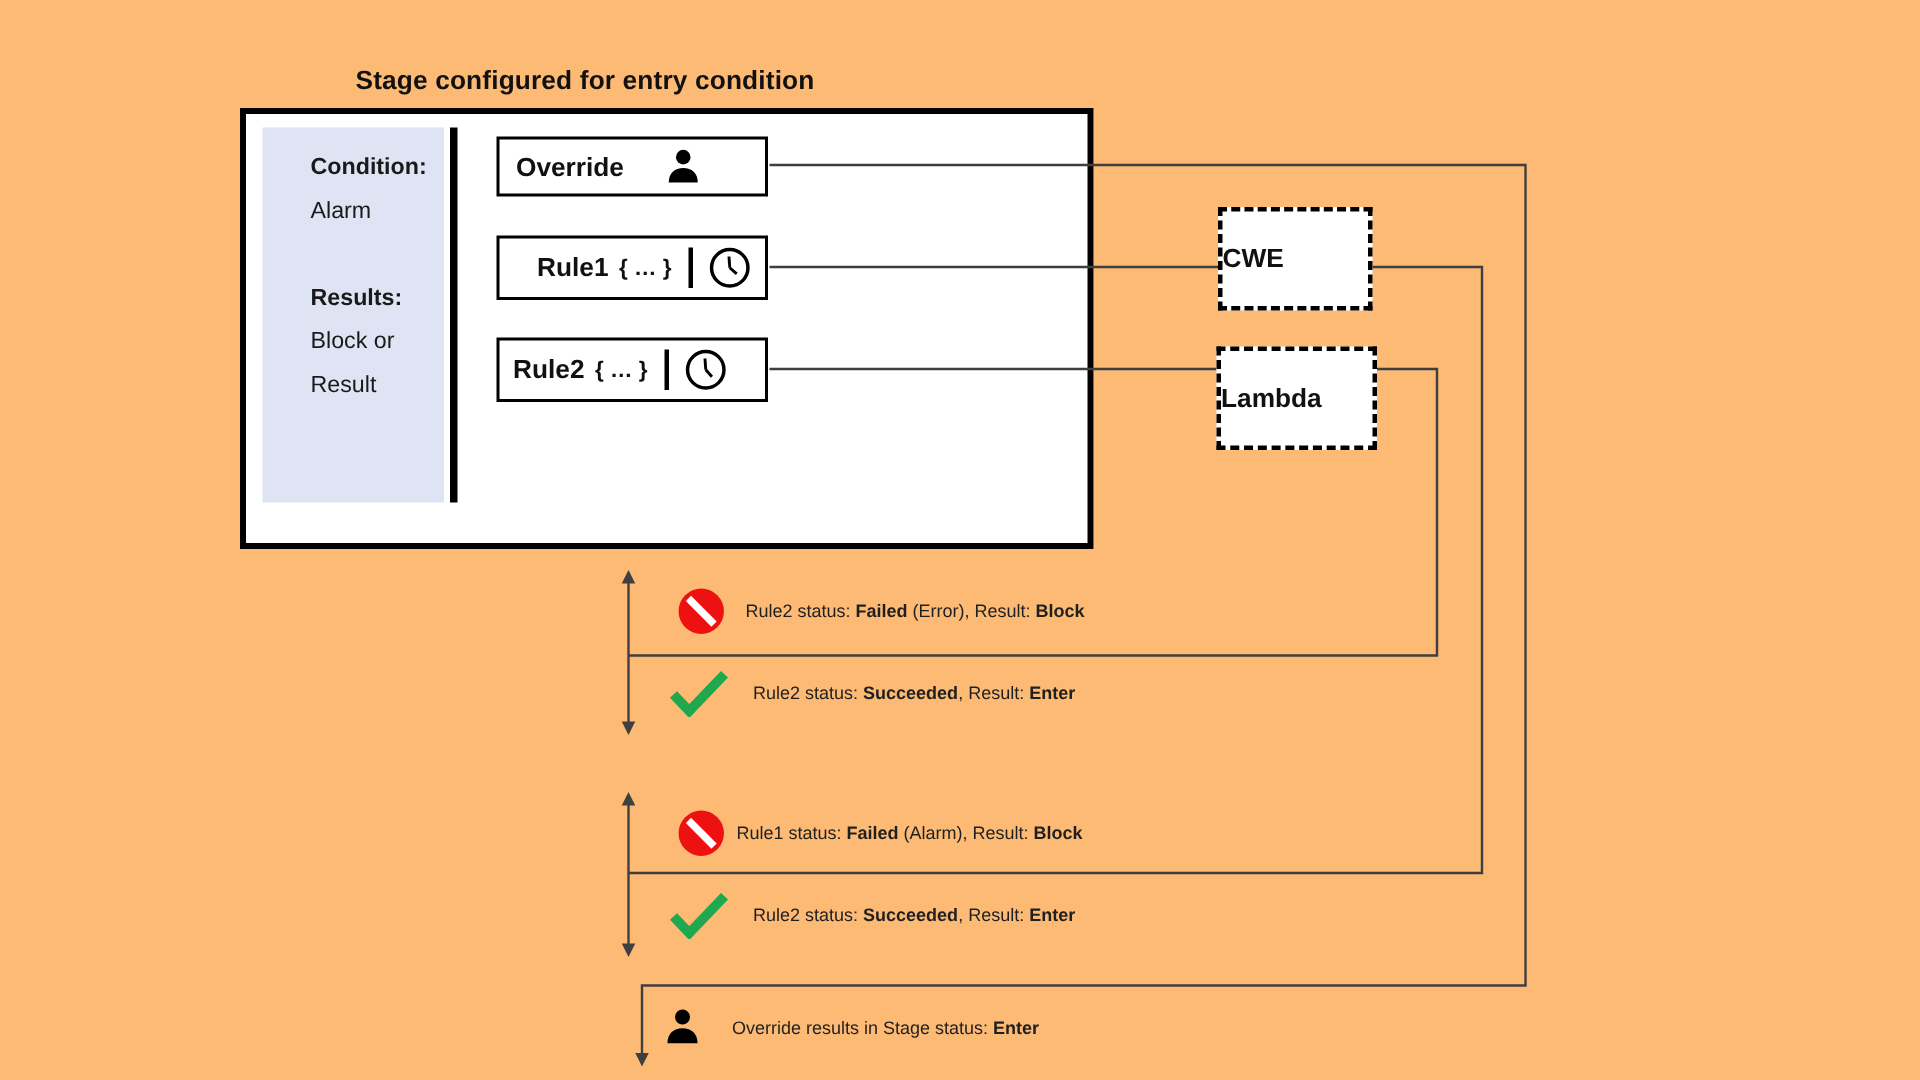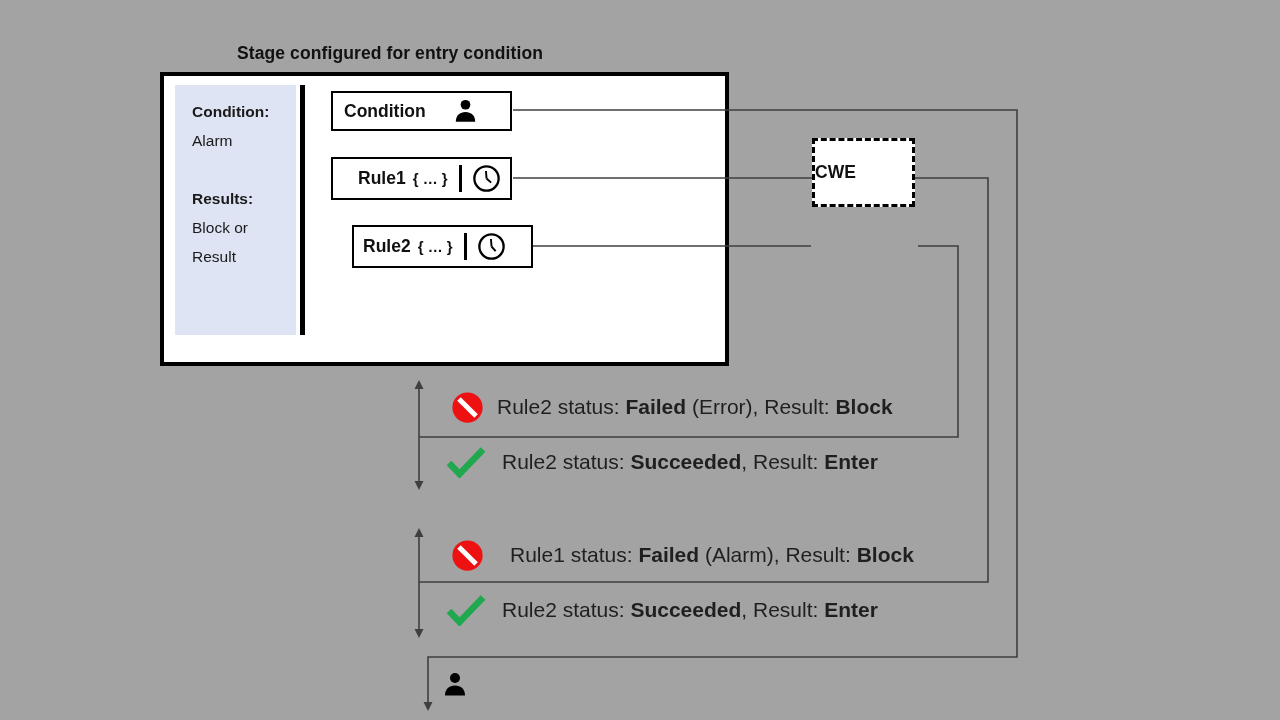--- a/index.html
+++ b/index.html
@@ -1,57 +1,57 @@
 <!DOCTYPE html>
 <html style="--panel-bg: #dee4f3; --no-entry-red: #ee1111; --check-green: #1fa84d; --line: #3f3f3f; --text: #1f1f1f;"><head>
 <meta charset="utf-8">
 <style>
   html,body{margin:0;padding:0;background:#fff;}
   #canvas{
-    position:relative;width:1280px;height:720px;background:#a3a3a3;overflow:hidden;
+    position:relative;width:1280px;height:720px;background:#fdba74;overflow:hidden;
     font-family:"Liberation Sans","DejaVu Sans",sans-serif;color:#1f1f1f;
   }
   .abs{position:absolute;}
   #overlay{position:absolute;left:0;top:0;width:1280px;height:720px;pointer-events:none;z-index:1;}
   .title{
     left:237px;top:43px;font-size:17.5px;font-weight:700;color:#111;z-index:2;letter-spacing:.1px;
   }
   .main-box{left:160px;top:72px;width:561px;height:286px;border:4px solid #000;background:#fff;z-index:0;}
   .panel{
     left:175px;top:85px;width:121px;height:250px;background:var(--panel-bg,#dee4f3);
-    padding:12px 0 0 17px;box-sizing:border-box;font-size:15.5px;line-height:29px;color:#1a1a1a;z-index:2;
+    padding:12px 0 0 32px;box-sizing:border-box;font-size:15.5px;line-height:29px;color:#1a1a1a;z-index:2;
   }
   .p-bold{font-weight:700;}
   .p-gap{height:29px;}
   .vbar{left:300px;top:85px;width:5px;height:250px;background:#000;z-index:2;}
   .node{
     position:absolute;background:#fff;border:2px solid #000;display:flex;align-items:center;
     box-sizing:border-box;z-index:2;
   }
   .node-override{left:331px;top:91px;width:181px;height:40px;padding-left:11px;gap:26px;}
   .node-rule1{left:331px;top:157px;width:181px;height:43px;padding-left:25px;}
-  .node-rule2{left:331px;top:225px;width:181px;height:43px;padding-left:9px;margin-left:21px;}
+  .node-rule2{left:331px;top:225px;width:181px;height:43px;padding-left:9px;}
   .node-label{font-size:17.5px;font-weight:700;color:#111;}
   .braces{font-size:15px;font-weight:700;color:#111;margin-left:7px;}
   .pipe{width:3px;height:27px;background:#000;margin:0 9px 0 11px;}
   .icon-clock{width:31px;height:31px;flex:0 0 auto;}
   .icon-person{width:27px;height:29px;flex:0 0 auto;}
   .service{
     position:absolute;border:3px dashed #000;background:#fff;display:flex;align-items:center;
     justify-content:flex-start;font-size:17.5px;font-weight:700;color:#111;box-sizing:border-box;z-index:2;
   }
   .service-cwe{left:812px;top:138px;width:103px;height:69px;}
   .service-lambda{left:811px;top:231px;width:107px;height:69px;}
-  .row{position:absolute;display:flex;align-items:center;z-index:2;font-size:21px;color:var(--text,#1f1f1f);white-space:nowrap;}
+  .row{position:absolute;display:flex;align-items:center;z-index:2;font-size:12px;color:var(--text,#1f1f1f);white-space:nowrap;}
   .row b{font-weight:700;}
   .icon-noentry{width:33px;height:33px;flex:0 0 auto;}
   .icon-check{width:42px;height:32px;flex:0 0 auto;}
   .r-g1r1{left:451px;top:390px;height:34px;gap:13px;}
   .r-g1r2{left:445px;top:445px;height:34px;gap:15px;}
-  .r-g2r1{left:451px;top:538px;height:34px;gap:26px;justify-content:center;}
+  .r-g2r1{left:451px;top:538px;height:34px;gap:7px;justify-content:center;}
   .r-g2r2{left:445px;top:593px;height:34px;gap:15px;}
   .r-final{left:441px;top:667px;height:36px;gap:19px;}
   svg{display:block;}
 </style>
 </head>
 <body>
 
 <div id="canvas">
 
   <svg id="overlay" viewBox="0 0 1280 720">
@@ -80,21 +80,21 @@
   <div class="abs panel">
     <div class="p-bold">Condition:</div>
     <div>Alarm</div>
     <div class="p-gap"></div>
     <div class="p-bold">Results:</div>
     <div>Block or Result</div>
   </div>
   <div class="abs vbar"></div>
 
   <div class="node node-override">
-    <span class="node-label">Condition</span>
+    <span class="node-label">Override</span>
     <svg class="icon-person" viewBox="0 0 24 24" fill="#000">
       <circle cx="12" cy="6" r="4.3"></circle>
       <path d="M3.4 21 C3.4 15.4 7 12.4 12 12.4 C17 12.4 20.6 15.4 20.6 21 Z"></path>
     </svg>
   </div>
 
   <div class="node node-rule1">
     <span class="node-label">Rule1</span>
     <span class="braces">{ … }</span>
     <span class="pipe"></span>
@@ -111,20 +111,23 @@
     <span class="pipe"></span>
     <svg class="icon-clock" viewBox="0 0 24 24">
       <circle cx="12" cy="12" r="9.4" fill="none" stroke="#000" stroke-width="1.8"></circle>
       <path d="M12 12 L11.6 6.2" stroke="#000" stroke-width="1.5" fill="none"></path>
       <path d="M12 12 L15.2 15.6" stroke="#000" stroke-width="1.5" fill="none"></path>
     </svg>
   </div>
 
   <div class="service service-cwe">
     <span>CWE</span>
+  </div>
+  <div class="service service-lambda">
+    <span>Lambda</span>
   </div>
 
   <div class="row r-g1r1">
     <svg class="icon-noentry" viewBox="0 0 24 24">
       <circle cx="12" cy="12" r="11" fill="var(--no-entry-red,#ee1111)"></circle>
       <rect x="3.2" y="10.2" width="17.6" height="3.6" fill="#fff" transform="rotate(45 12 12)"></rect>
     </svg>
     <span class="row-text"><span>Rule2 status: </span><b>Failed</b><span> (Error), Result: </span><b>Block</b></span>
   </div>
   <div class="row r-g1r2">
@@ -146,15 +149,16 @@
       <path d="M4 17 L14.5 28 L38 3.5" fill="none" stroke="var(--check-green,#1fa84d)" stroke-width="6.5"></path>
     </svg>
     <span class="row-text"><span>Rule2 status: </span><b>Succeeded</b><span>, Result: </span><b>Enter</b></span>
   </div>
 
   <div class="row r-final">
     <svg class="icon-person" viewBox="0 0 24 24" fill="#000" style="width:28px;height:30px;">
       <circle cx="12" cy="6" r="4.3"></circle>
       <path d="M3.4 21 C3.4 15.4 7 12.4 12 12.4 C17 12.4 20.6 15.4 20.6 21 Z"></path>
     </svg>
+    <span class="row-text"><span>Override results in Stage status: </span><b>Enter</b><span></span><b></b></span>
   </div>
 
 </div>
 
 </body></html>

